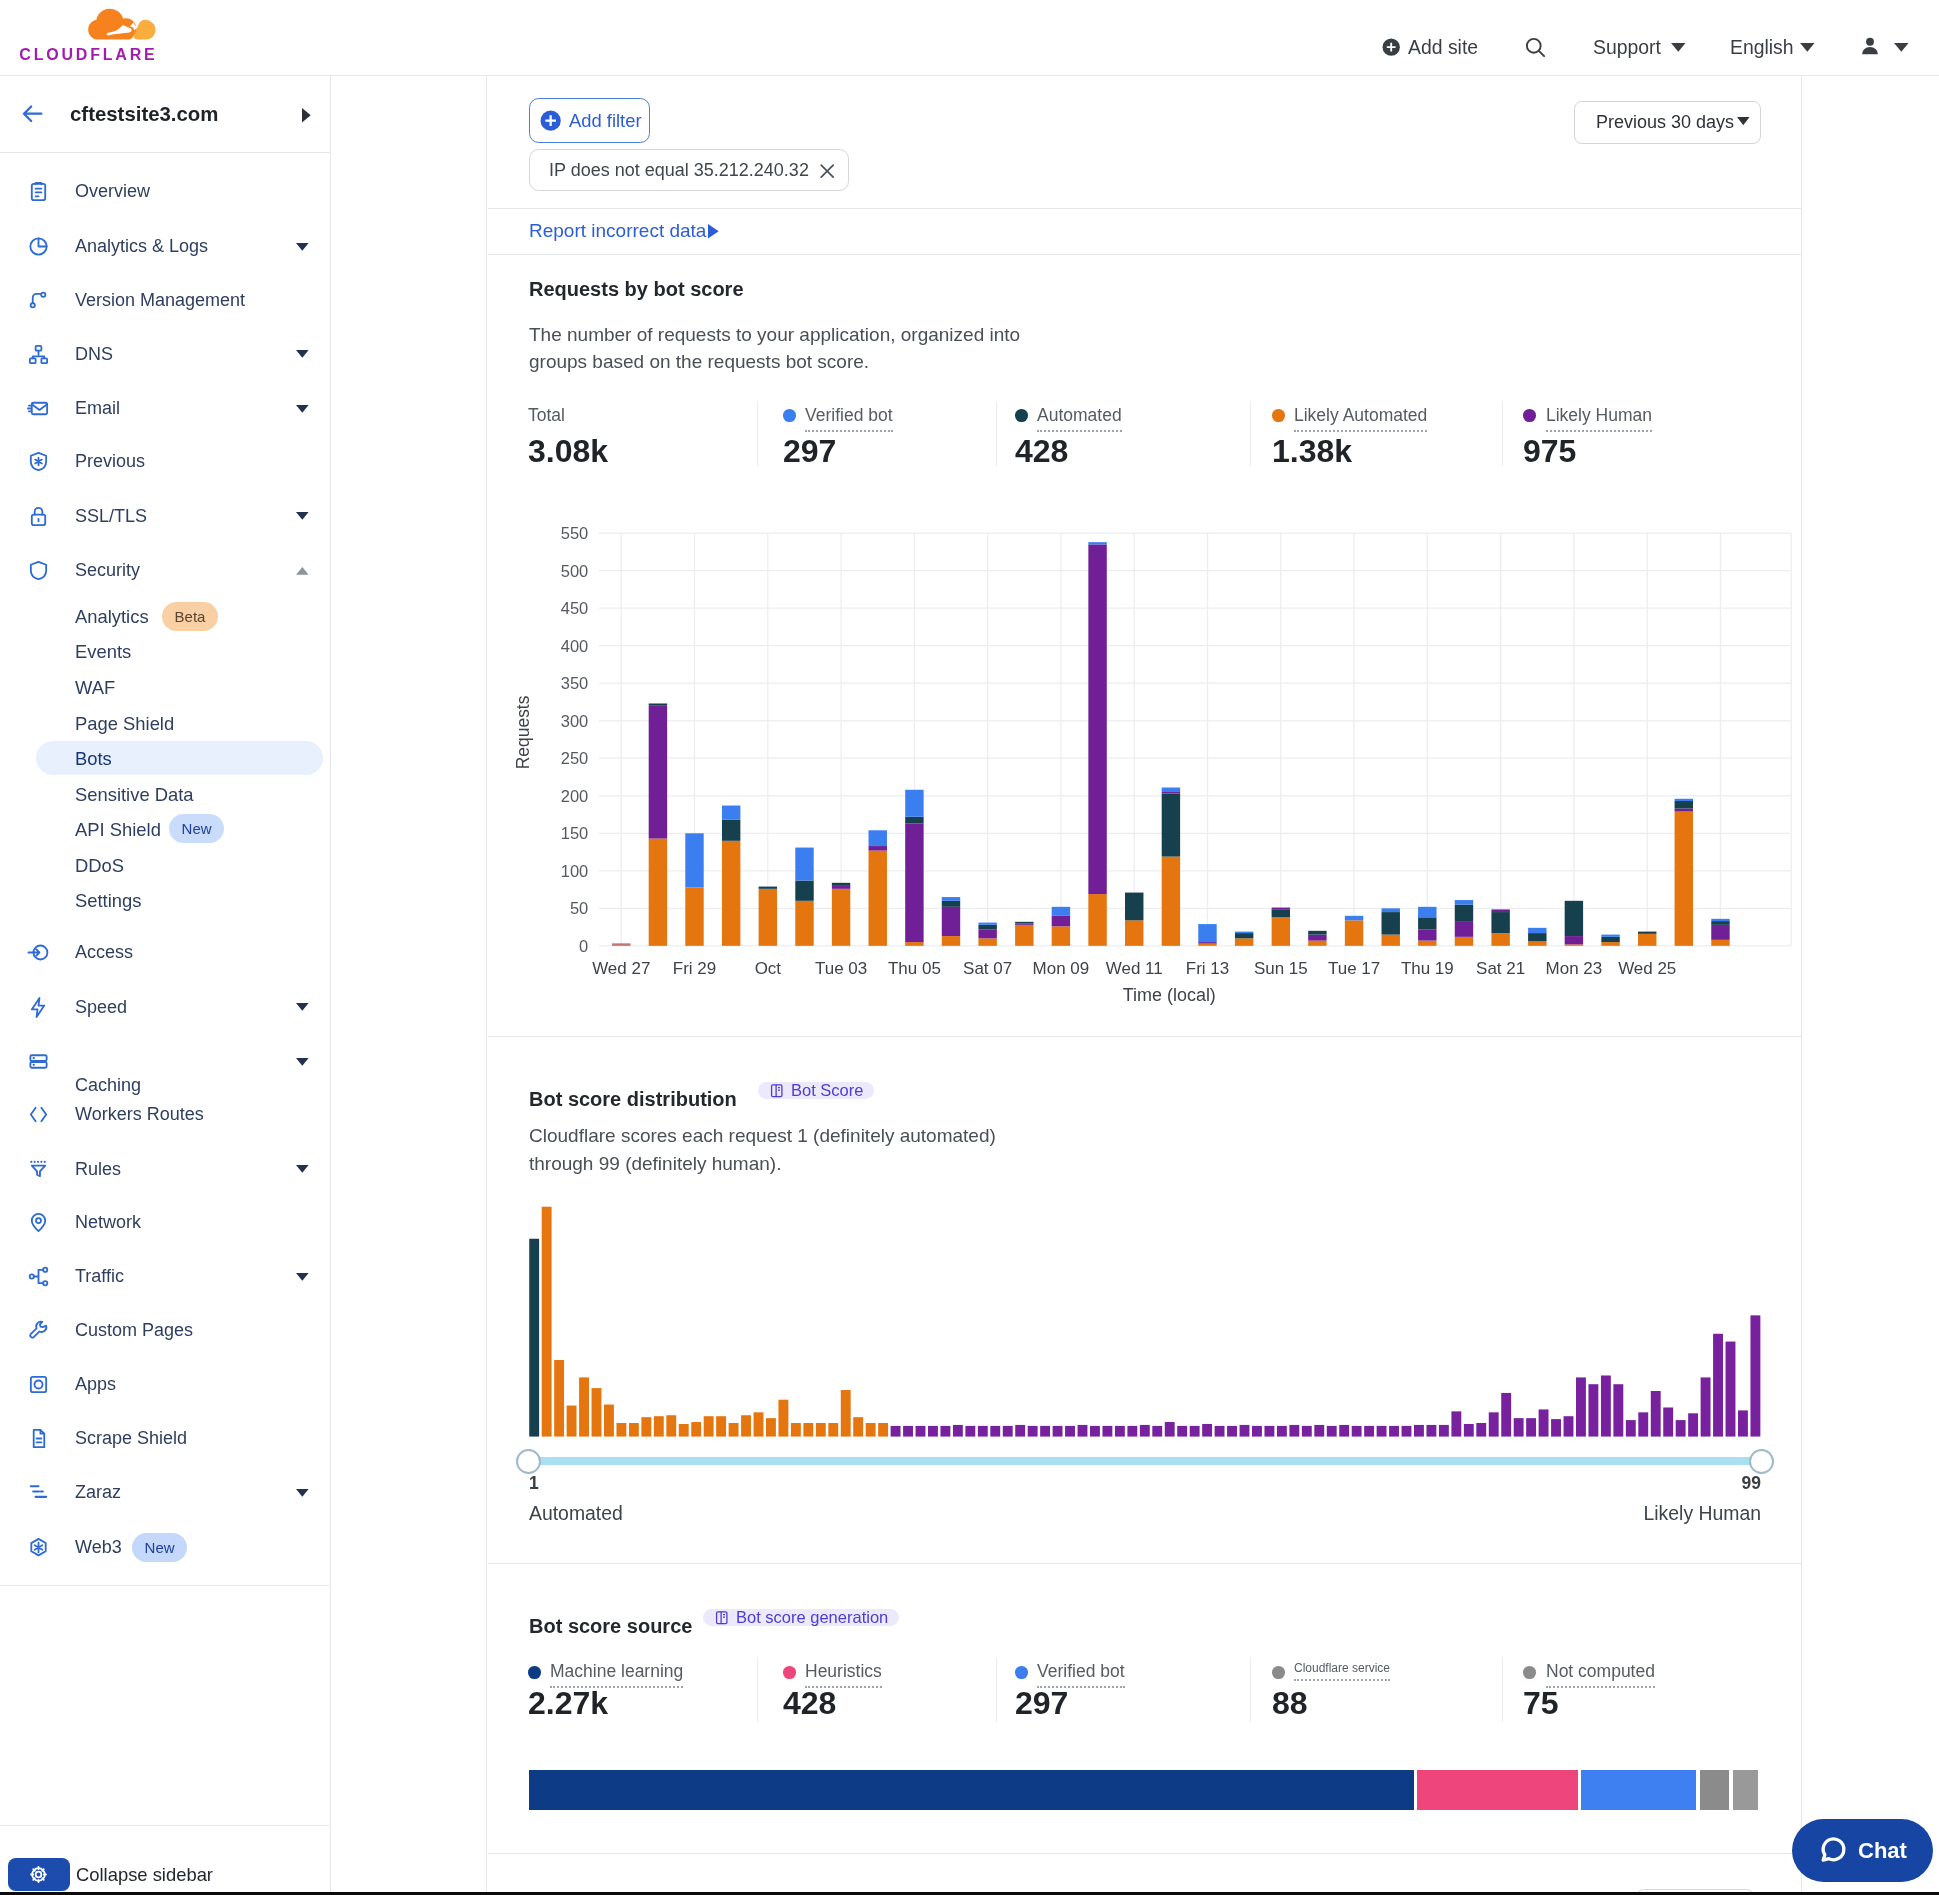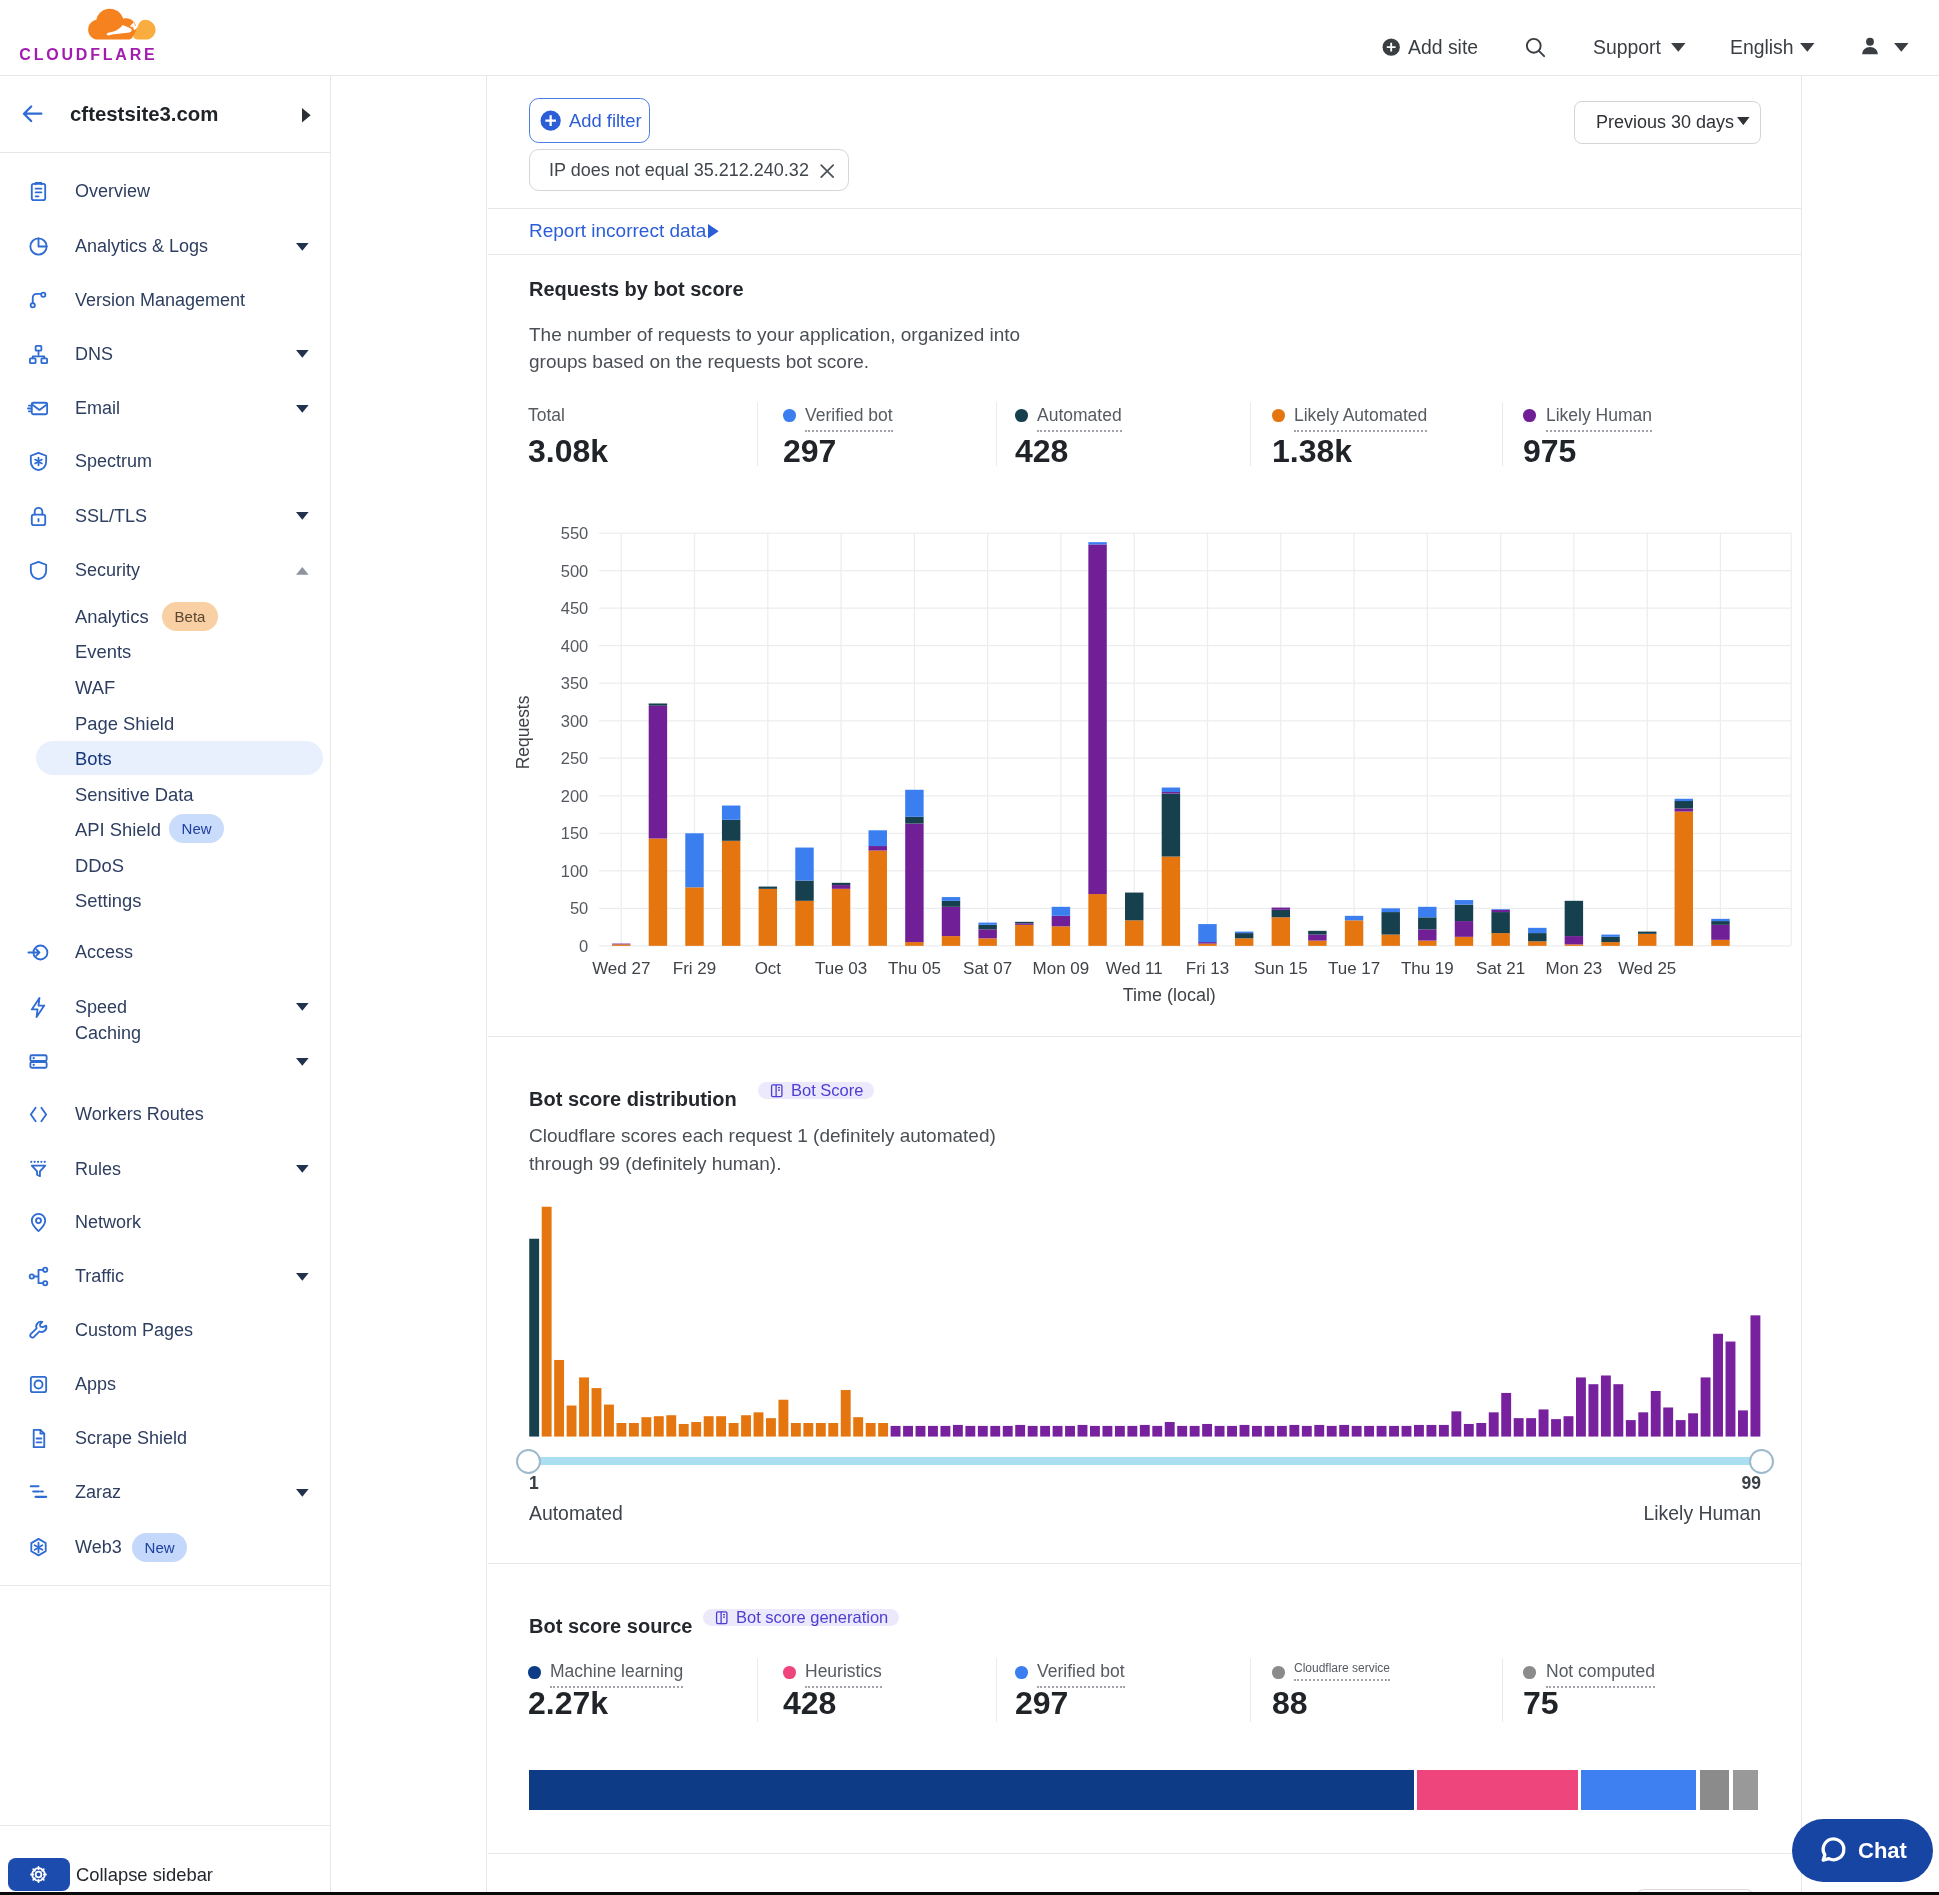--- a/index.html
+++ b/index.html
@@ -90,21 +90,21 @@
       <path d="M2 9h2M1 12h3M2 15h2"></path>
     </svg>
     <div class="nv" style="top:398px">Email</div>
     <svg style="position:absolute;left:296px;top:405px;width:12.6px;height:7.8px" viewBox="0 0 13 8">
       <polygon points="0,0 13,0 6.5,8" fill="#21314e"></polygon>
     </svg>
     <svg style="position:absolute;left:27px;top:450px;width:23px;height:23px" viewBox="0 0 24 24" fill="none" stroke="#2e6bd3" stroke-width="1.9" stroke-linecap="round" stroke-linejoin="round">
       <path d="M12 3l8 3v6c0 5-3.5 8-8 9-4.5-1-8-4-8-9V6z"></path>
       <path d="M12 8v8M8.5 10l7 4M15.5 10l-7 4"></path>
     </svg>
-    <div class="nv" style="top:451px">Spectrum</div>
+    <div class="nv" style="top:451px">Previous</div>
     <svg style="position:absolute;left:27px;top:505px;width:23px;height:23px" viewBox="0 0 24 24" fill="none" stroke="#2e6bd3" stroke-width="1.9" stroke-linecap="round" stroke-linejoin="round">
       <rect x="5" y="10" width="14" height="11" rx="2"></rect>
       <path d="M8 10V7a4 4 0 0 1 8 0v3"></path>
       <path d="M12 14.5v2.5"></path>
     </svg>
     <div class="nv" style="top:506px">SSL/TLS</div>
     <svg style="position:absolute;left:296px;top:512px;width:12.6px;height:7.8px" viewBox="0 0 13 8">
       <polygon points="0,0 13,0 6.5,8" fill="#21314e"></polygon>
     </svg>
     <svg style="position:absolute;left:27px;top:559px;width:23px;height:23px" viewBox="0 0 24 24" fill="none" stroke="#2e6bd3" stroke-width="1.9" stroke-linecap="round" stroke-linejoin="round">
@@ -136,21 +136,21 @@
     </svg>
     <div class="nv" style="top:997px">Speed</div>
     <svg style="position:absolute;left:296px;top:1003px;width:12.6px;height:7.8px" viewBox="0 0 13 8">
       <polygon points="0,0 13,0 6.5,8" fill="#21314e"></polygon>
     </svg>
     <svg style="position:absolute;left:27px;top:1050px;width:23px;height:23px" viewBox="0 0 24 24" fill="none" stroke="#2e6bd3" stroke-width="1.9" stroke-linecap="round" stroke-linejoin="round">
       <rect x="3.5" y="5.5" width="17" height="6" rx="1.5"></rect>
       <rect x="3.5" y="12.5" width="17" height="6" rx="1.5"></rect>
       <path d="M7 8.5h.01M7 15.5h.01" stroke-width="2.4"></path>
     </svg>
-    <div class="nv" style="top:1023px">Caching</div>
+    <div class="nv" style="top:1075px">Caching</div>
     <svg style="position:absolute;left:296px;top:1058px;width:12.6px;height:7.8px" viewBox="0 0 13 8">
       <polygon points="0,0 13,0 6.5,8" fill="#21314e"></polygon>
     </svg>
     <svg style="position:absolute;left:27px;top:1103px;width:23px;height:23px" viewBox="0 0 24 24" fill="none" stroke="#2e6bd3" stroke-width="1.9" stroke-linecap="round" stroke-linejoin="round">
       <path d="M9 5L4 12l5 7M15 5l5 7-5 7"></path>
     </svg>
     <div class="nv" style="top:1104px">Workers Routes</div>
     <svg style="position:absolute;left:27px;top:1158px;width:23px;height:23px" viewBox="0 0 24 24" fill="none" stroke="#2e6bd3" stroke-width="1.9" stroke-linecap="round" stroke-linejoin="round">
       <path d="M5 8h14l-5.5 6v5l-3-1.5V14z"></path>
       <path d="M4.5 4h.01M8 4h.01M11.5 4h.01M15 4h.01M18.5 4h.01" stroke-width="2.3"></path>

